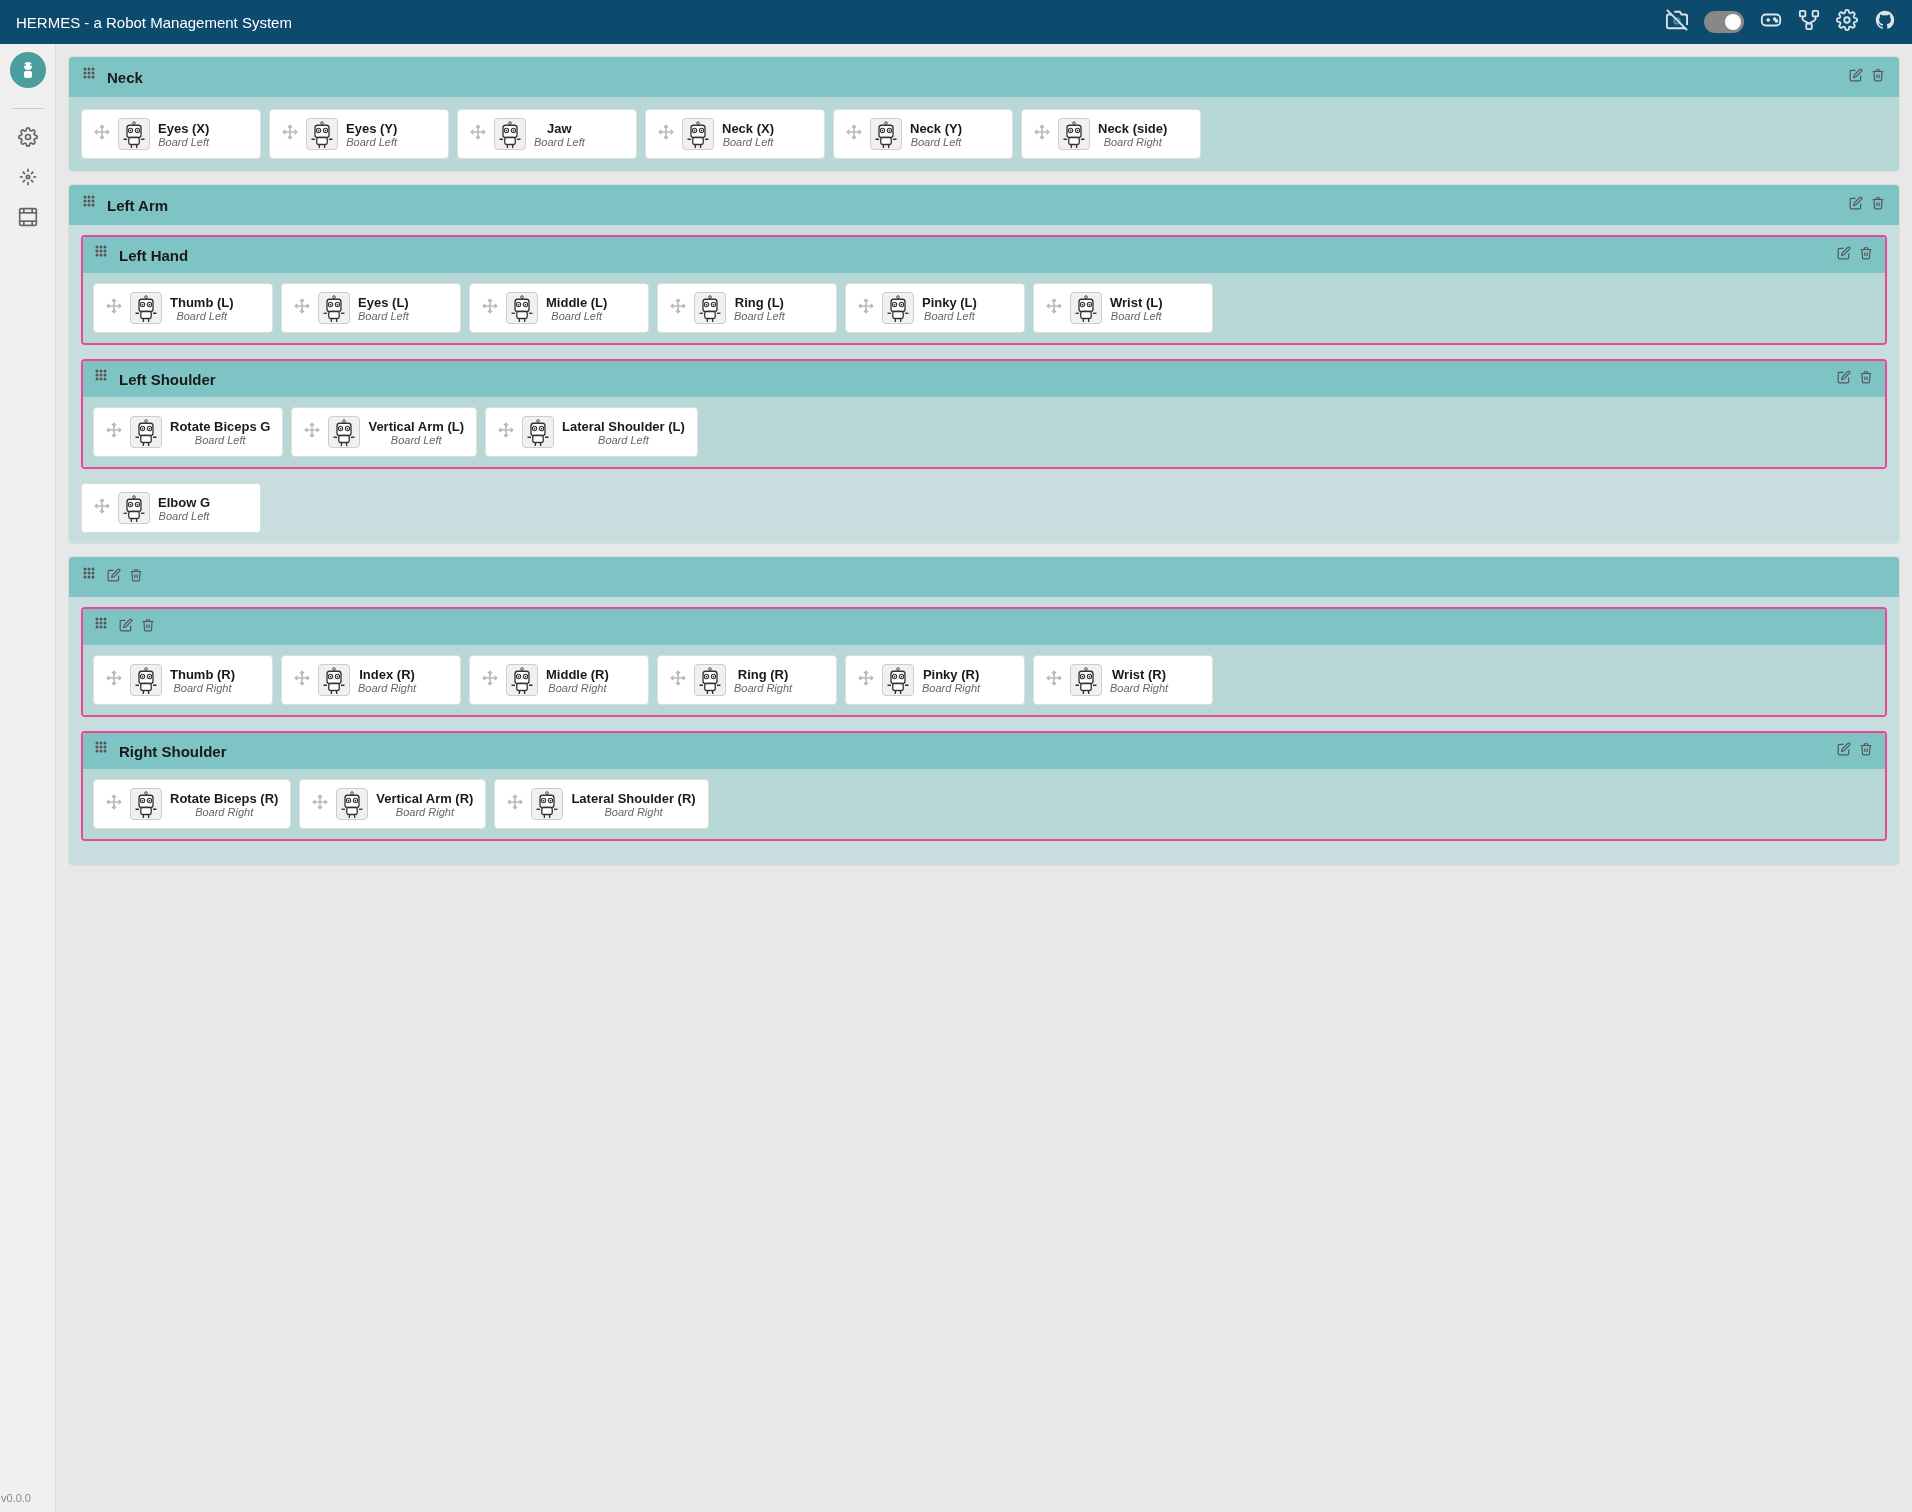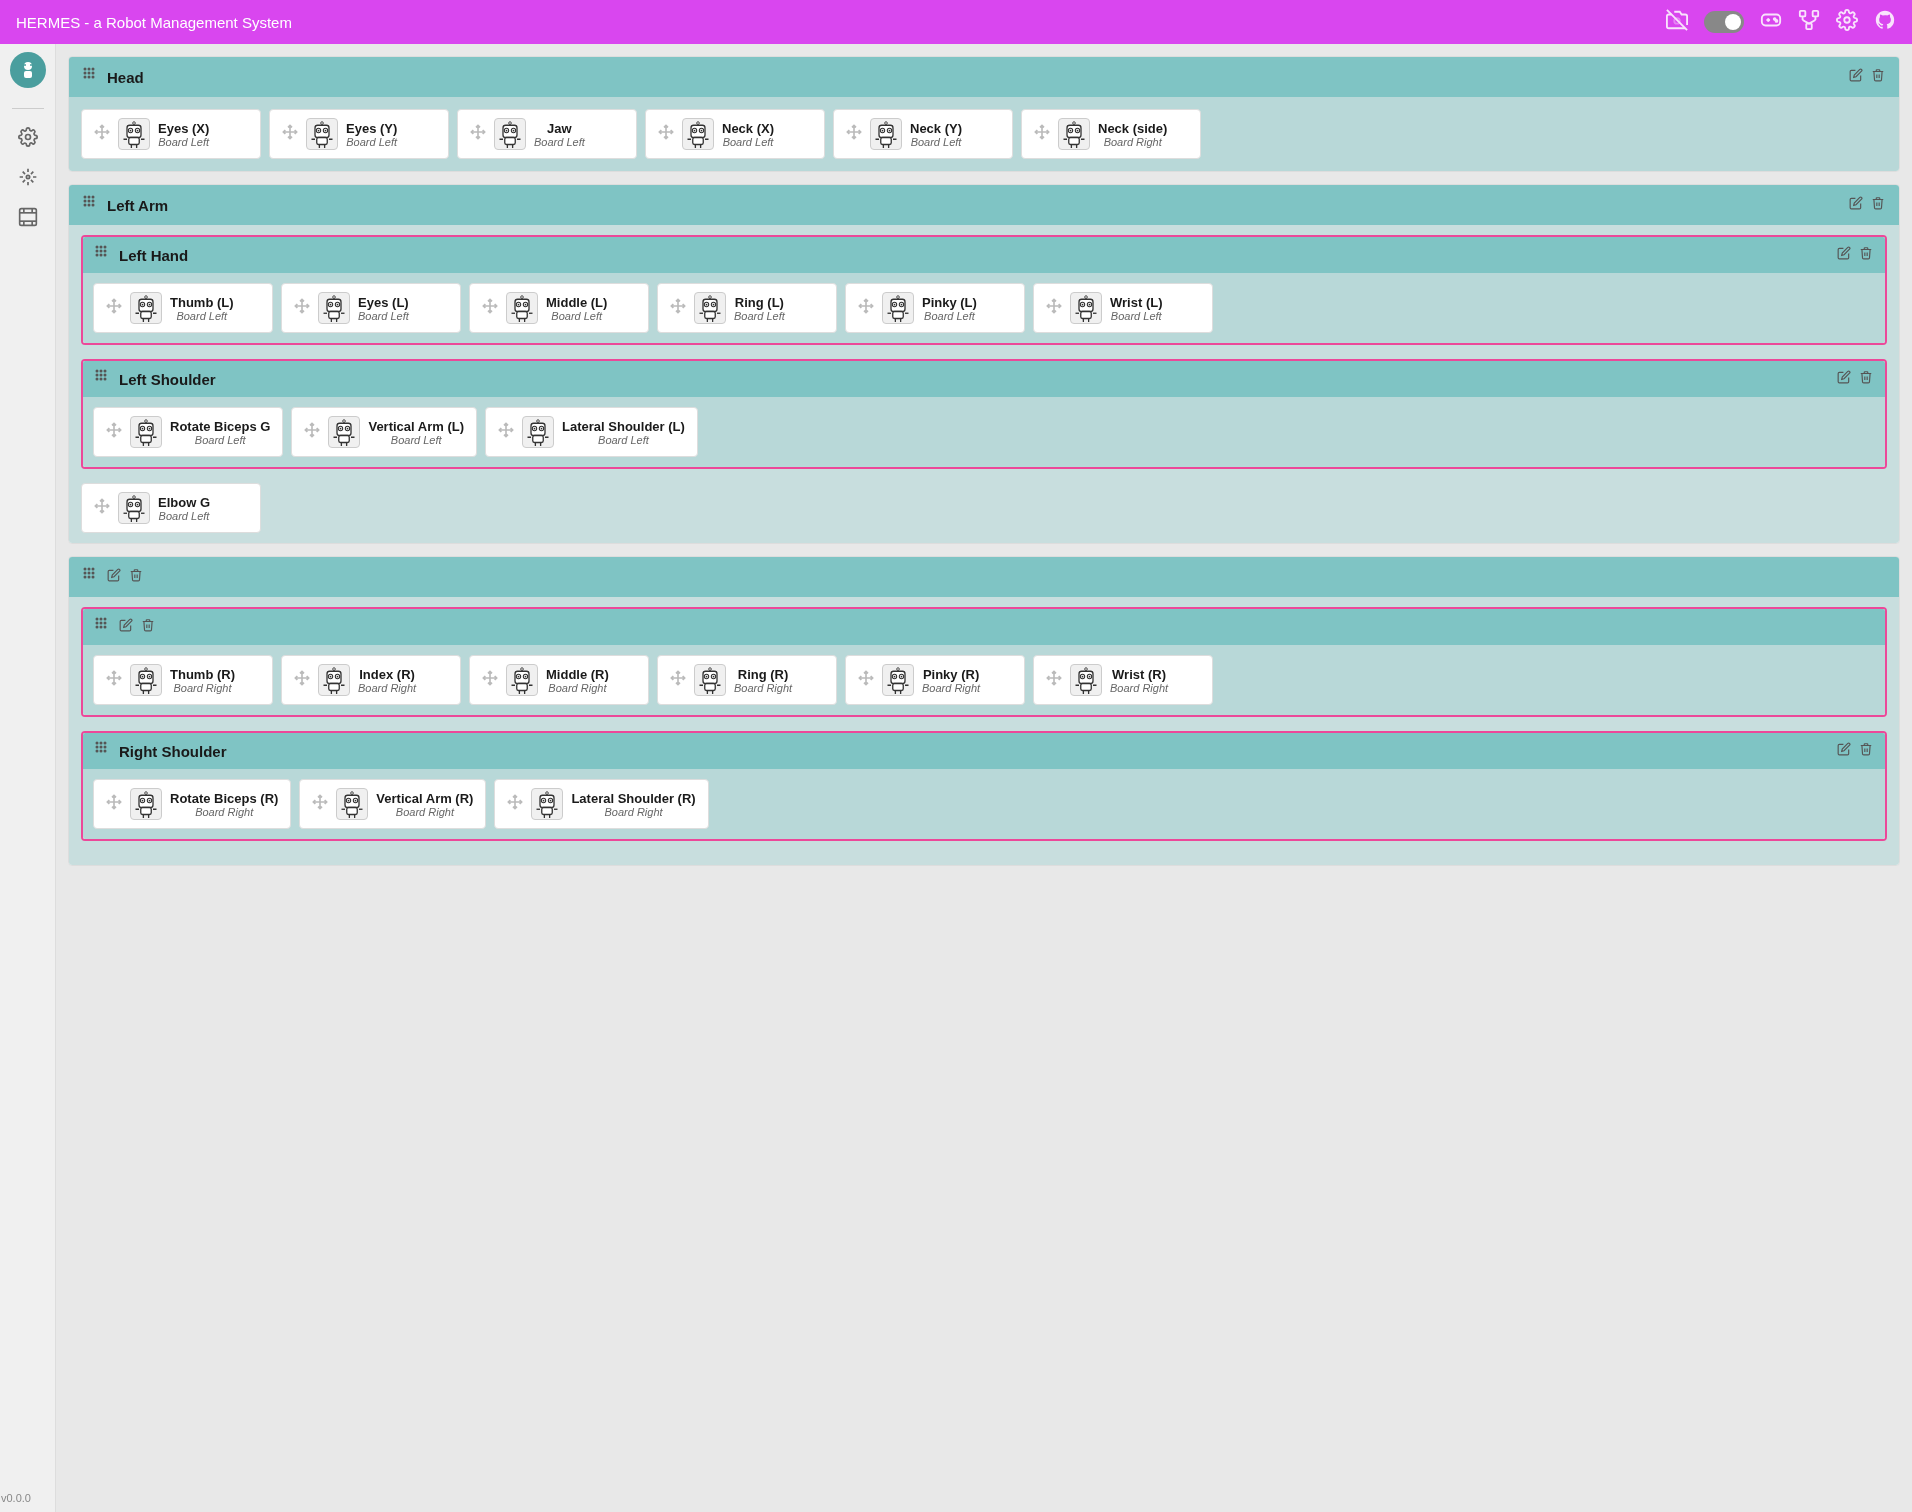--- a/index.html
+++ b/index.html
@@ -1,20 +1,20 @@
 <!DOCTYPE html>
 <html><head>
   <meta charset="utf-8">
   <style>
     * { box-sizing: border-box; margin: 0; padding: 0; }
     body { font-family: -apple-system, BlinkMacSystemFont, 'Segoe UI', sans-serif; background: #e8e8e8; display: flex; flex-direction: column; height: 100vh; overflow: hidden; }
 
     
     .navbar {
-      background: #d946ef;
+      background: #0c4a6e;
       color: white;
       height: 44px;
       display: flex;
       align-items: center;
       padding: 0 16px;
       flex-shrink: 0;
       justify-content: space-between;
     }
     .navbar-title { font-size: 15px; font-weight: 500; }
     .navbar-icons { display: flex; align-items: center; gap: 16px; }
@@ -250,21 +250,21 @@
     <circle cx="2" cy="2" r="1.5"></circle>
               <circle cx="6" cy="2" r="1.5"></circle>
               <circle cx="10" cy="2" r="1.5"></circle>
     <circle cx="2" cy="6" r="1.5"></circle>
               <circle cx="6" cy="6" r="1.5"></circle>
               <circle cx="10" cy="6" r="1.5"></circle>
     <circle cx="2" cy="10" r="1.5"></circle>
               <circle cx="6" cy="10" r="1.5"></circle>
               <circle cx="10" cy="10" r="1.5"></circle>
   </svg></span>
-    <span class="section-header-title">Head</span>
+    <span class="section-header-title">Neck</span>
     <span><svg width="14" height="14" viewBox="0 0 24 24" fill="none" stroke="#555" stroke-width="2">
     <path d="M11 4H4a2 2 0 0 0-2 2v14a2 2 0 0 0 2 2h14a2 2 0 0 0 2-2v-7"></path>
     <path d="M18.5 2.5a2.121 2.121 0 0 1 3 3L12 15l-4 1 1-4 9.5-9.5z"></path>
   </svg></span>
     <span><svg width="14" height="14" viewBox="0 0 24 24" fill="none" stroke="#555" stroke-width="2">
     <polyline points="3 6 5 6 21 6"></polyline>
     <path d="M19 6l-1 14a2 2 0 0 1-2 2H8a2 2 0 0 1-2-2L5 6"></path>
     <path d="M10 11v6M14 11v6"></path>
     <path d="M9 6V4a1 1 0 0 1 1-1h4a1 1 0 0 1 1 1v2"></path>
   </svg></span>

